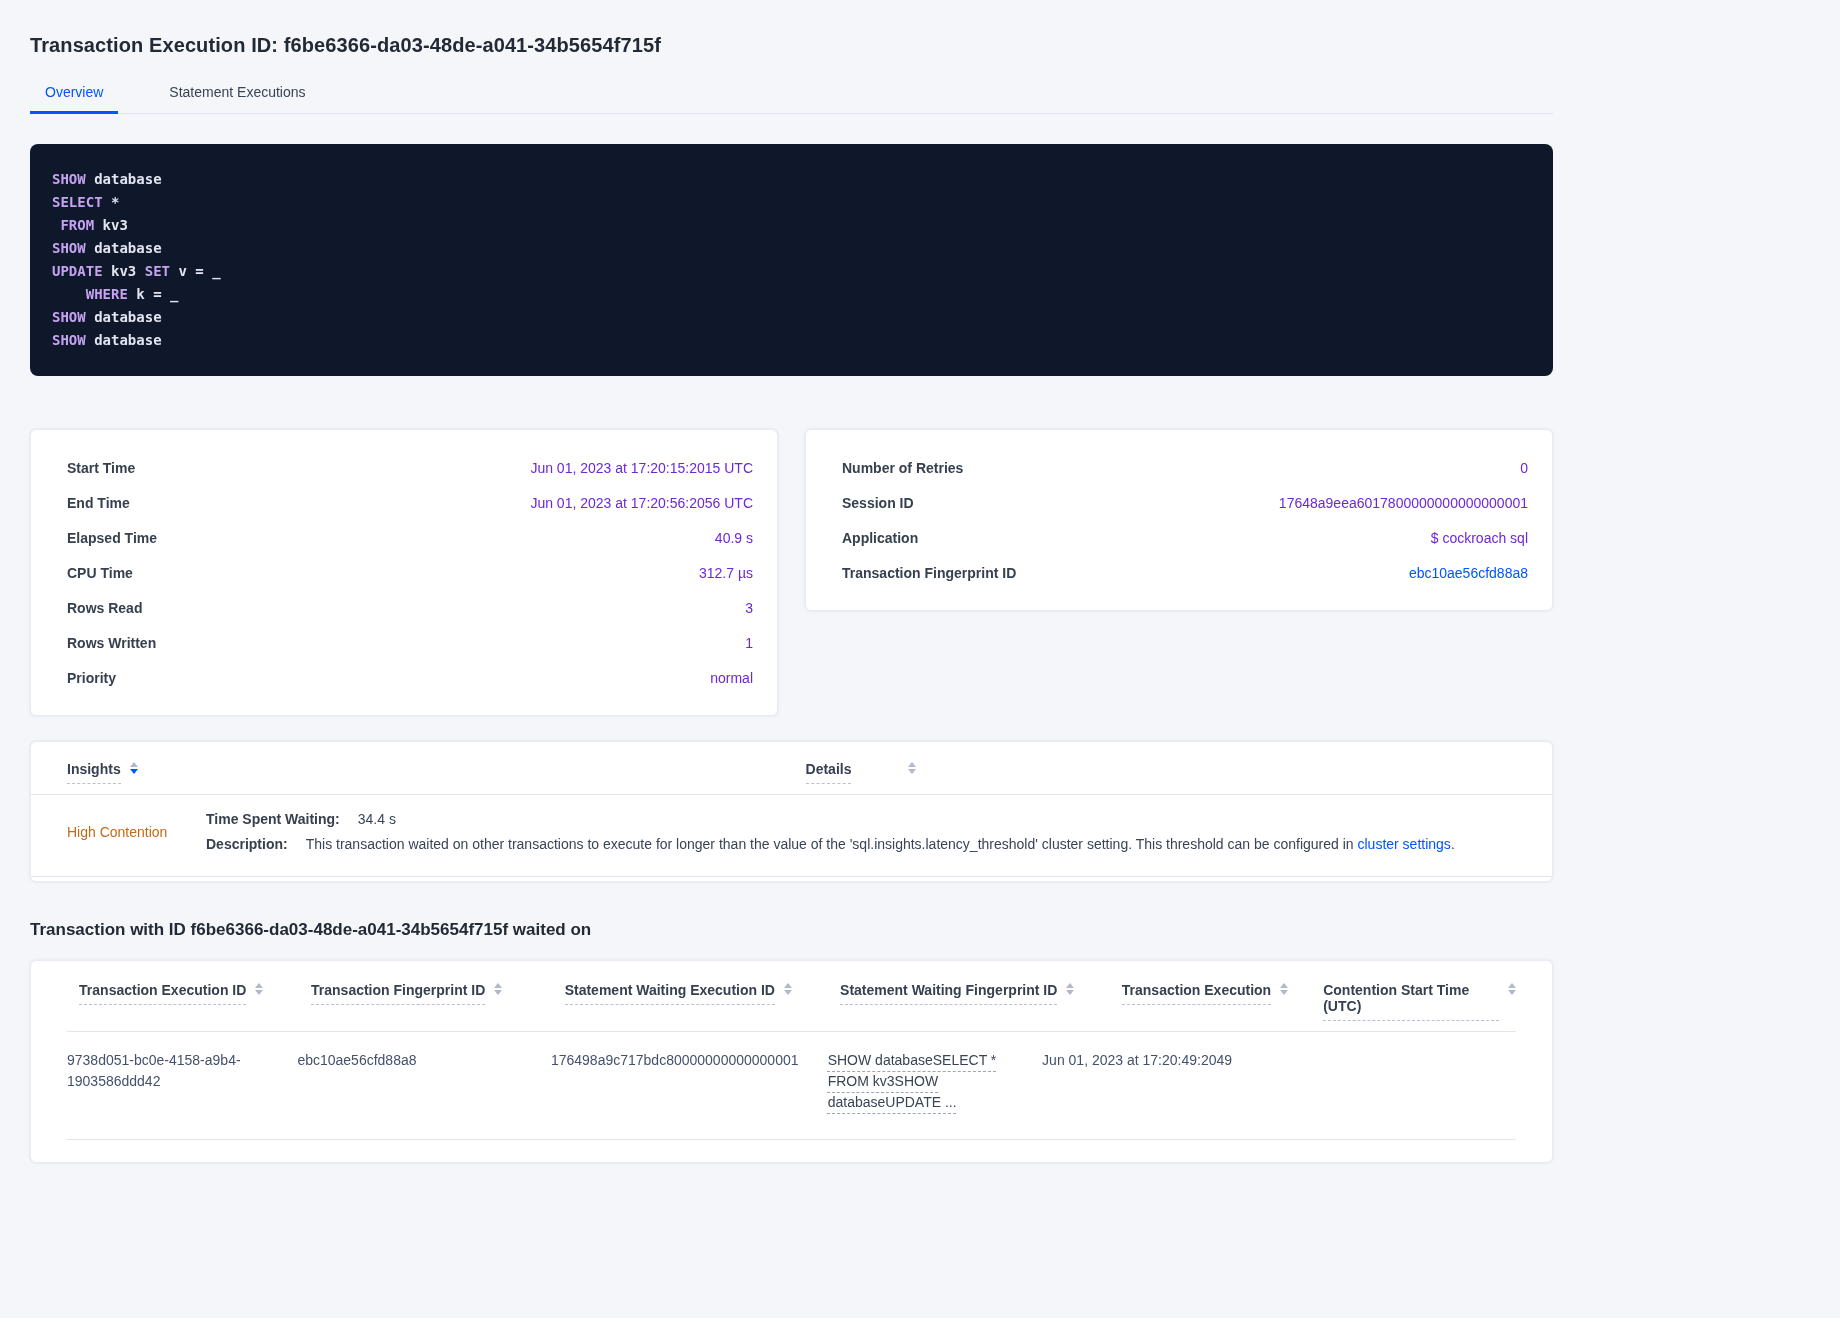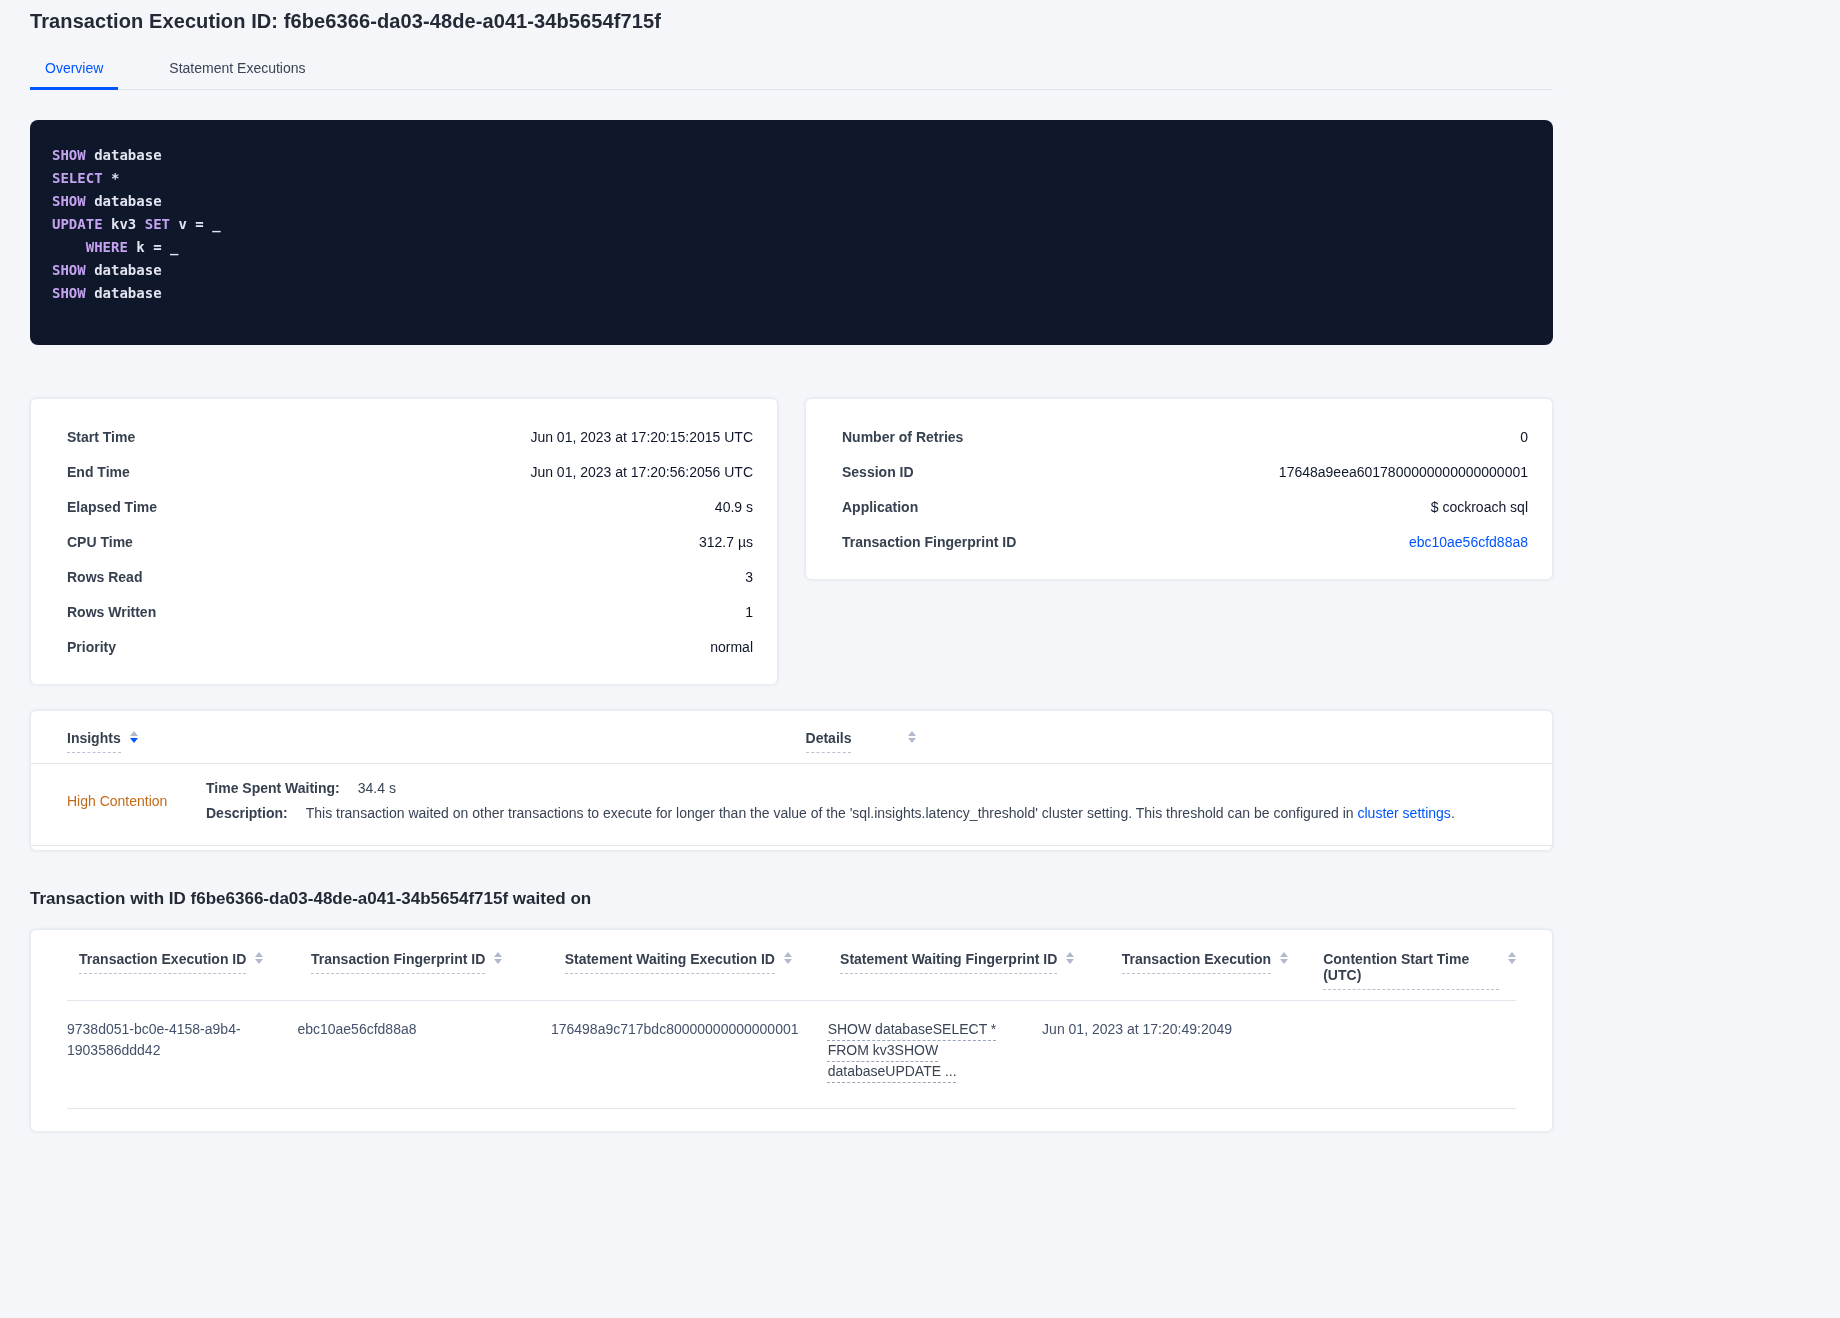--- a/index.html
+++ b/index.html
@@ -4,21 +4,21 @@
 <style>
   * { box-sizing: border-box; }
   html, body { margin: 0; padding: 0; }
   body {
     background: #f4f6fa;
     font-family: "Liberation Sans", "DejaVu Sans", sans-serif;
     color: #394455;
     min-height: 1318px;
     width: 1840px;
   }
-  .page { width: 1523px; margin: 0 0 0 30px; padding-top: 6px; padding-bottom: 40px; }
+  .page { width: 1523px; margin: 0 0 0 30px; padding-top: 30px; padding-bottom: 40px; }
 
   .page-title {
     font-size: 20px; font-weight: 700; color: #242a35;
     margin: 4px 0 16px 0; letter-spacing: 0.1px;
   }
 
   
   .tabs { display: flex; gap: 36px; border-bottom: 1px solid #dfe4ee; }
   .tab {
     padding: 11px 15px; font-size: 14px; color: #394455; cursor: pointer;
@@ -41,21 +41,21 @@
 
   
   .cards-row { display: flex; gap: 27px; margin-bottom: 25px; align-items: flex-start; }
   .card {
     background: #ffffff; border: 1px solid #e7ebf2; border-radius: 6px;
     box-shadow: 0 0 3px rgba(67,90,111,0.12);
   }
   .summary-card { flex: 1; padding: 20px 24px 20px 36px; }
   .kv-row { display: flex; justify-content: space-between; align-items: center; height: 35px; font-size: 14px; }
   .kv-label { font-weight: 700; color: #36404f; }
-  .kv-value { color: #0f172a; text-align: right; }
+  .kv-value { color: #6d28d9; text-align: right; }
   .link { color: #0055ff; cursor: pointer; }
 
   
   .sico { display: inline-flex; flex-direction: column; align-items: center; gap: 2px; margin-left: 9px; position: relative; top: 1px; }
   .tri-up { width: 0; height: 0; border-left: 4px solid transparent; border-right: 4px solid transparent; border-bottom: 5px solid #b0bacc; }
   .tri-down { width: 0; height: 0; border-left: 4px solid transparent; border-right: 4px solid transparent; border-top: 5px solid #b0bacc; }
   .tri-down.active { border-top-color: #0055ff; }
 
   .dashed-h { border-bottom: 1px dashed #b9c2d3; padding-bottom: 6px; font-weight: 700; font-size: 14px; color: #36404f; }
 
@@ -94,20 +94,21 @@
   <h1 class="page-title">Transaction Execution ID: f6be6366-da03-48de-a041-34b5654f715f</h1>
 
   <div class="tabs">
     <div class="tab active">Overview</div>
     <div class="tab">Statement Executions</div>
   </div>
 
   <div class="sql-box">
     <div class="sql-line"><span class="kw">SHOW</span><span> database</span></div>
     <div class="sql-line"><span class="kw">SELECT</span><span> *</span></div>
+    <div class="sql-line"><span> </span><span class="kw">FROM</span><span> kv3</span></div>
     <div class="sql-line"><span class="kw">SHOW</span><span> database</span></div>
     <div class="sql-line"><span class="kw">UPDATE</span><span> kv3 </span><span class="kw">SET</span><span> v = _</span></div>
     <div class="sql-line"><span>    </span><span class="kw">WHERE</span><span> k = _</span></div>
     <div class="sql-line"><span class="kw">SHOW</span><span> database</span></div>
     <div class="sql-line"><span class="kw">SHOW</span><span> database</span></div>
   </div>
 
   <div class="cards-row">
 
     <div class="card summary-card">

